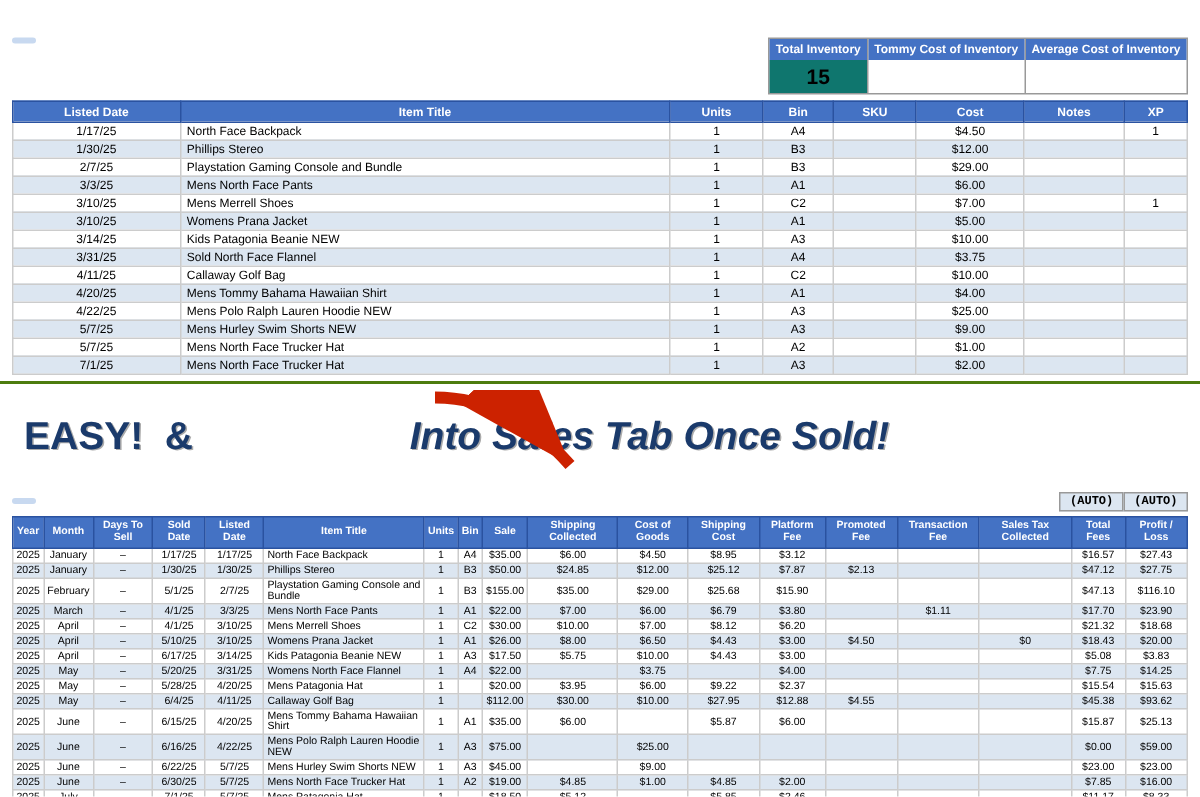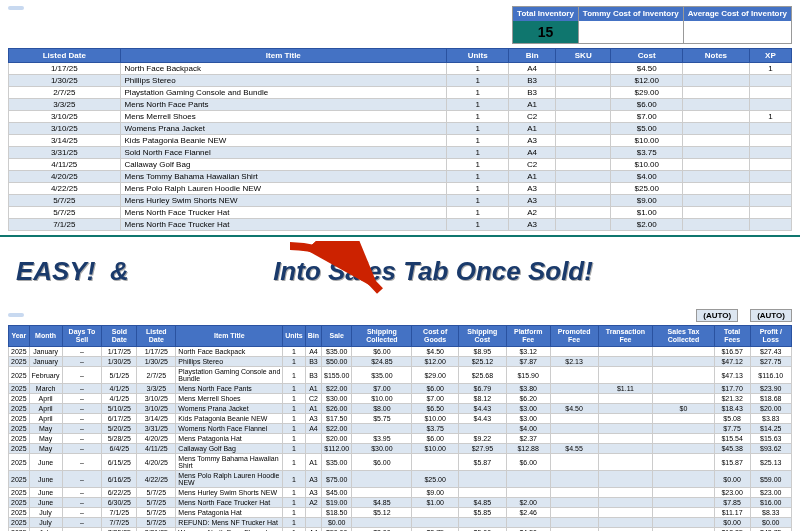--- a/index.html
+++ b/index.html
@@ -9,21 +9,22 @@
       width: 800px;
       height: 531px;
       overflow: hidden;
       position: relative;
     }
 
     
     .inventory-section {
       background: #fff;
       padding: 6px 8px 4px 8px;
-      border-bottom: 2px solid #0f766e;
+      border-bottom: 2px solid #4d7c0f;
+      margin-top: 19px;
     }
 
     .inventory-header-row {
       display: flex;
       align-items: flex-start;
       justify-content: space-between;
       margin-bottom: 4px;
     }
 
     .inventory-title {
@@ -108,21 +109,20 @@
       justify-content: flex-start;
       gap: 0px;
       position: relative;
       min-height: 70px;
     }
 
     .banner-text-left {
       font-size: 26px;
       font-weight: 900;
       color: #1a3a6b;
-      font-style: italic;
       line-height: 1.1;
       text-shadow: 1px 1px 0 #aaa;
     }
 
     .banner-copy {
       color: #e8a020;
     }
     .banner-paste {
       color: #e8a020;
     }
@@ -162,21 +162,22 @@
       font-size: 15px;
       font-weight: bold;
       color: #1a3a6b;
       background: #c8d9f0;
       padding: 2px 8px;
       border-radius: 2px;
     }
 
     .auto-badges {
       display: flex;
-      gap: 12px;
+      gap: 0;
+      font-family: Liberation Mono, monospace;
     }
     .auto-badge {
       background: #dce6f1;
       border: 1px solid #999;
       font-size: 8px;
       padding: 1px 6px;
       font-weight: bold;
     }
 
     

